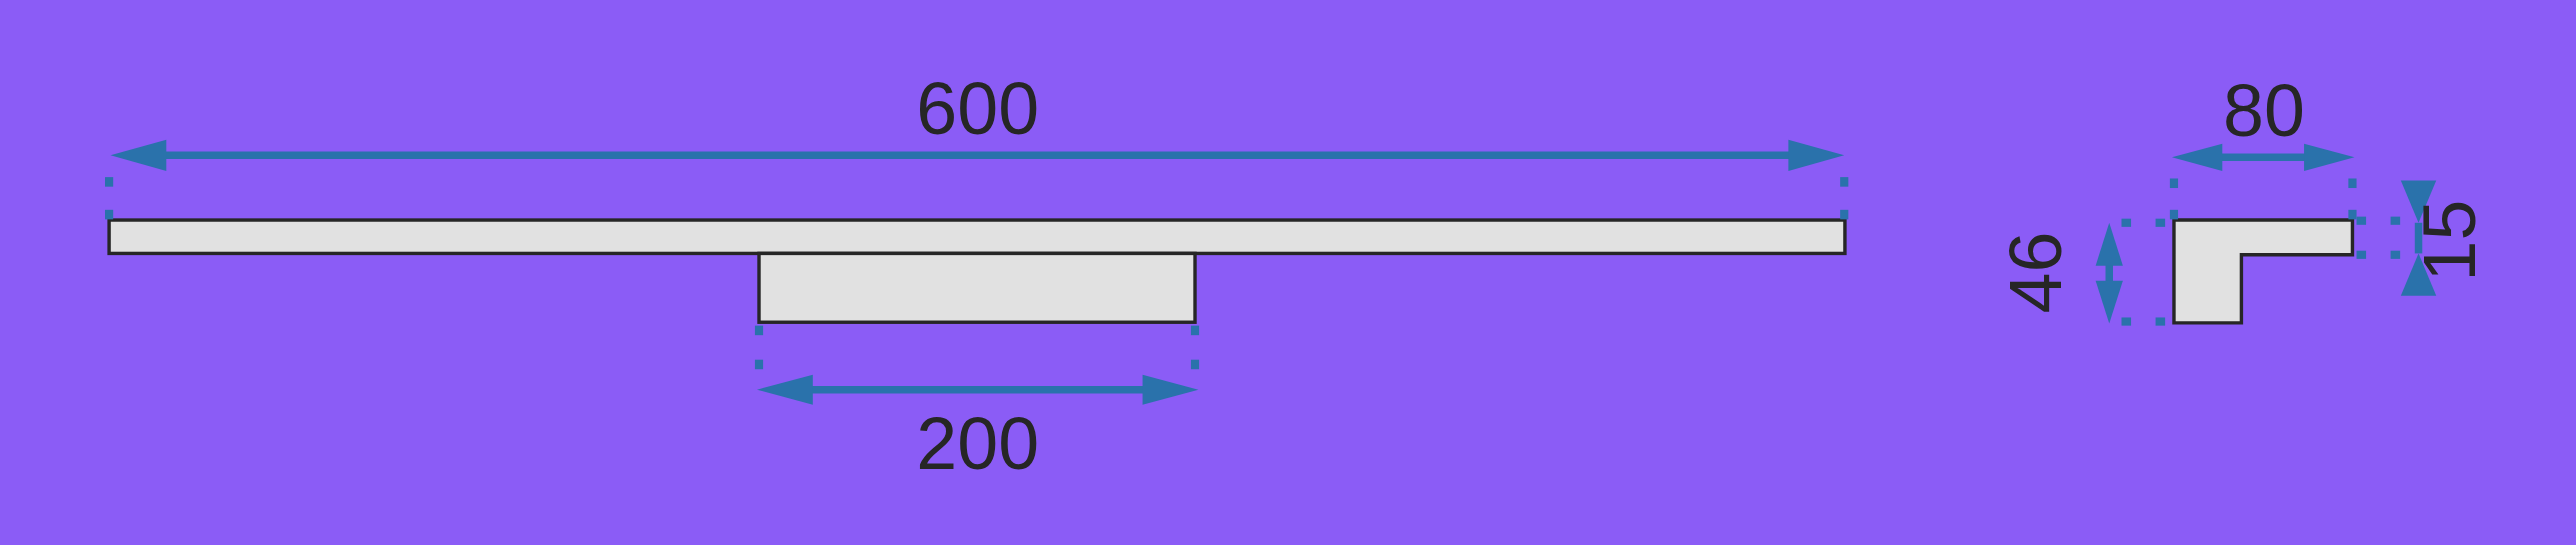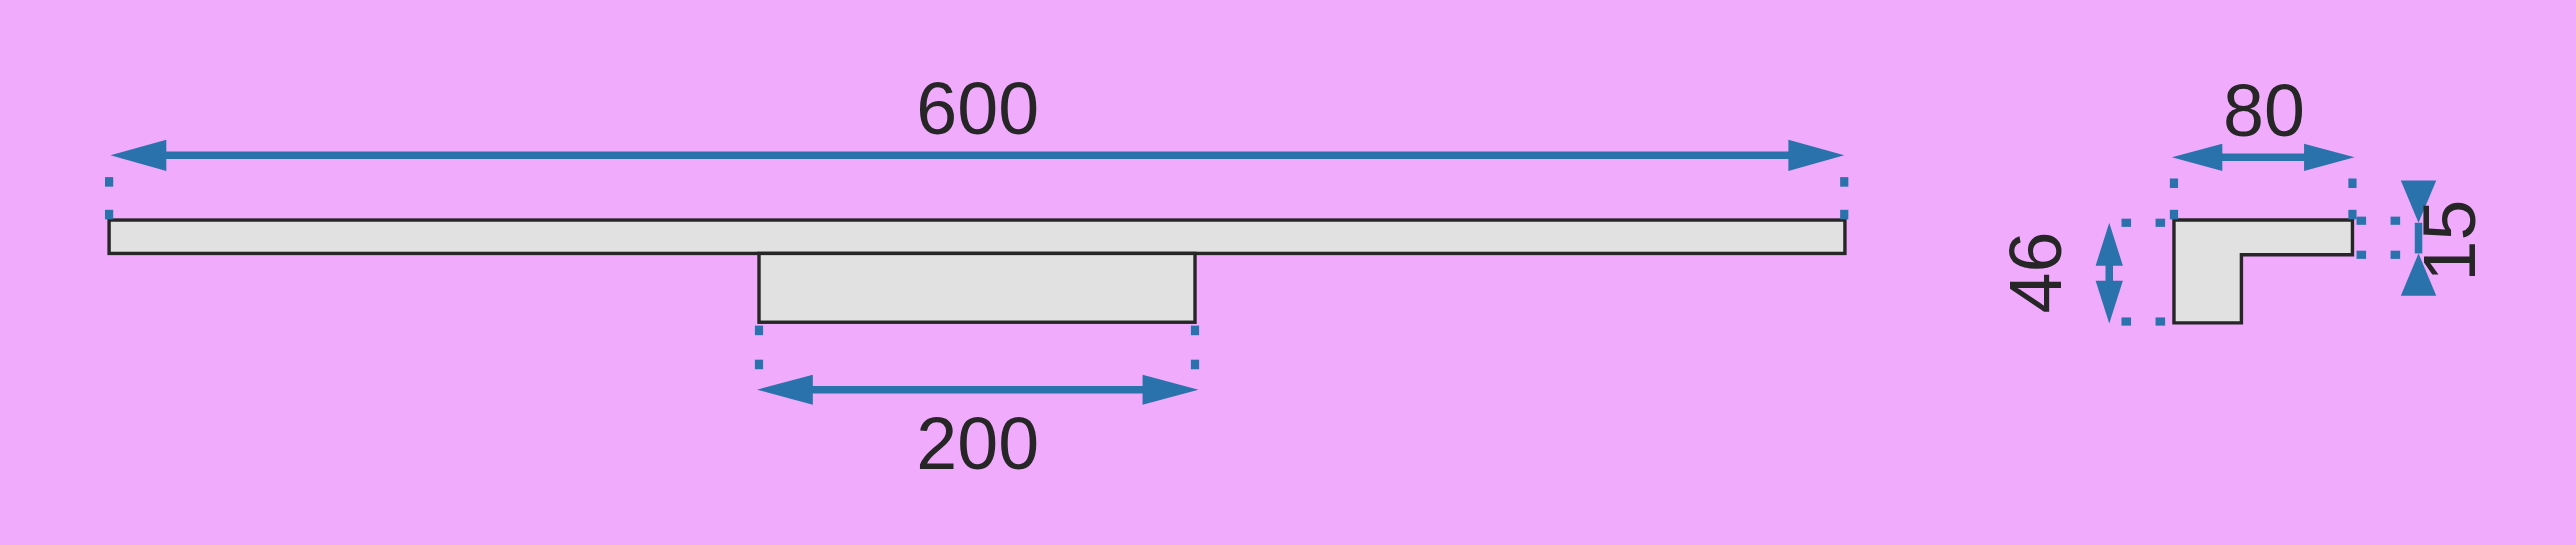--- a/index.html
+++ b/index.html
@@ -8,21 +8,21 @@
     padding: 0;
     background: #ffffff;
   }
   body {
     font-family: "Liberation Sans", sans-serif;
   }
   #drawing-root {
     position: relative;
     width: 2576px;
     height: 545px;
-    background: #f0abfc;
+    background: #8b5cf6;
     overflow: hidden;
   }
   #drawing-svg {
     position: absolute;
     left: 0;
     top: 0;
     width: 2576px;
     height: 545px;
     display: block;
   }

